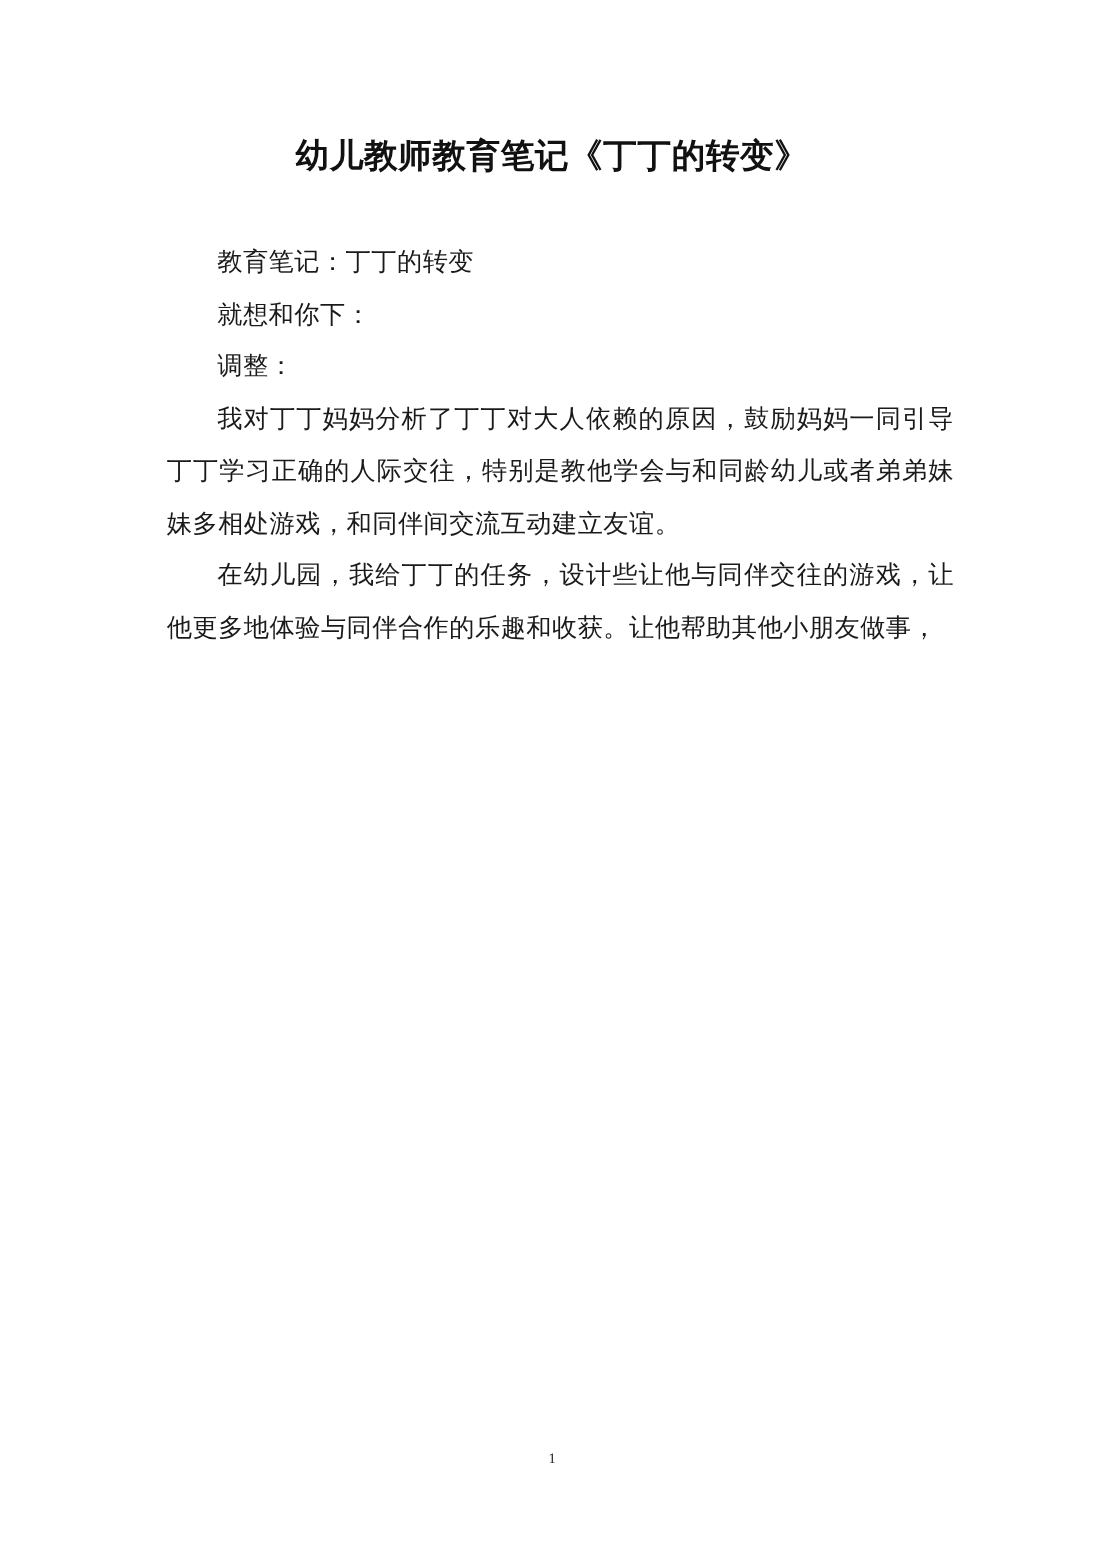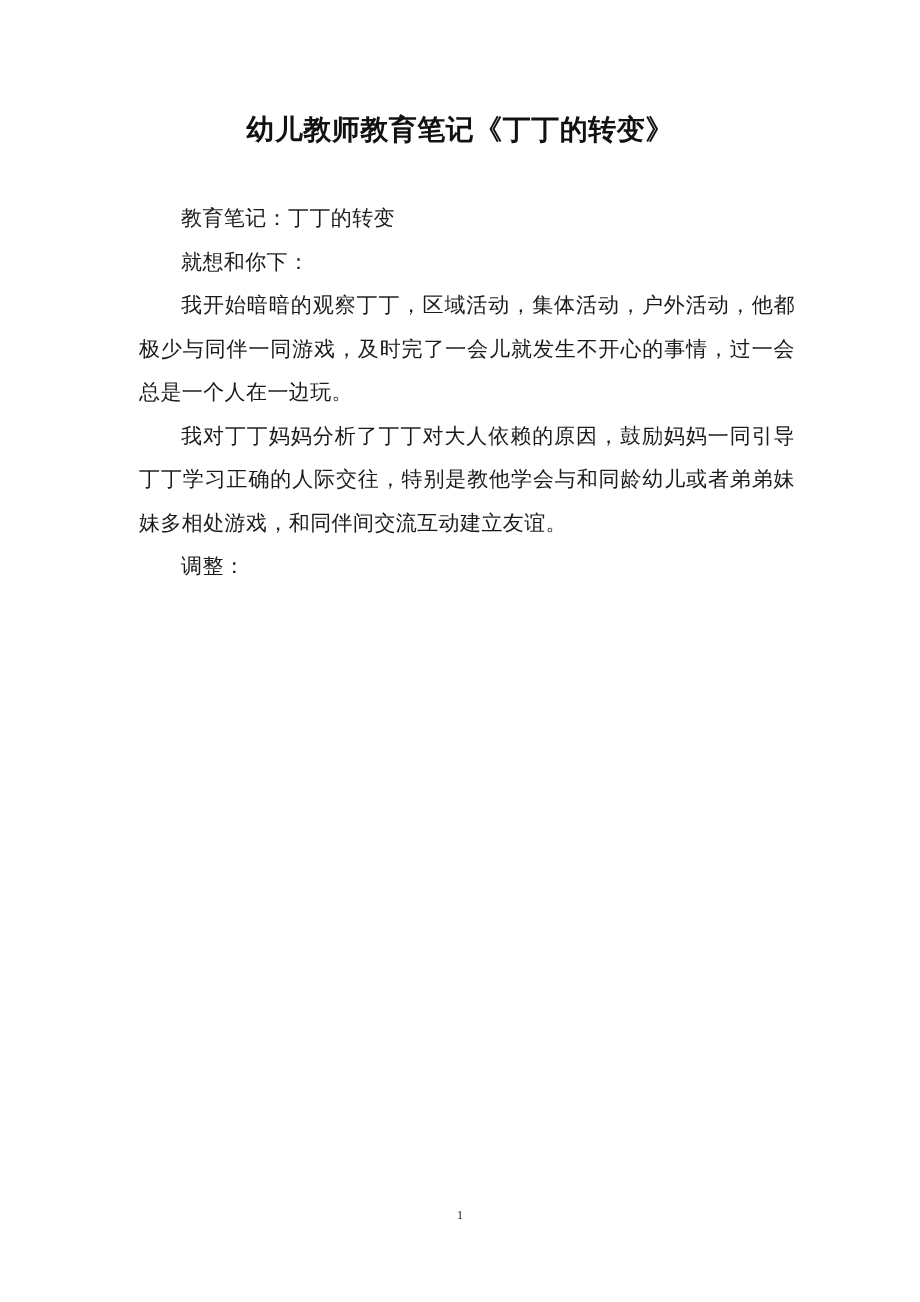--- a/index.html
+++ b/index.html
@@ -63,19 +63,19 @@
   </style>
 </head>
 <body>
 
 <div class="page">
   <div class="title">幼儿教师教育笔记《丁丁的转变》</div>
 
   <div class="body">
     <p class="para">教育笔记：丁丁的转变</p>
     <p class="para">就想和你下：</p>
-    <p class="para">我开始暗暗的观察丁丁，区域活动，集体活动，户外活动，他都极少与同伴一同游戏，及时完了一会儿就发生不开心的事情，过一会总是一个人在一边玩。</p>
+    <p class="para">调整：</p>
     <p class="para">我对丁丁妈妈分析了丁丁对大人依赖的原因，鼓励妈妈一同引导丁丁学习正确的人际交往，特别是教他学会与和同龄幼儿或者弟弟妹妹多相处游戏，和同伴间交流互动建立友谊。</p>
-    <p class="para">调整：</p>
+    <p class="para">在幼儿园，我给丁丁的任务，设计些让他与同伴交往的游戏，让他更多地体验与同伴合作的乐趣和收获。让他帮助其他小朋友做事，</p>
   </div>
 
   <div class="page-number">1</div>
 </div>
 
 </body></html>

